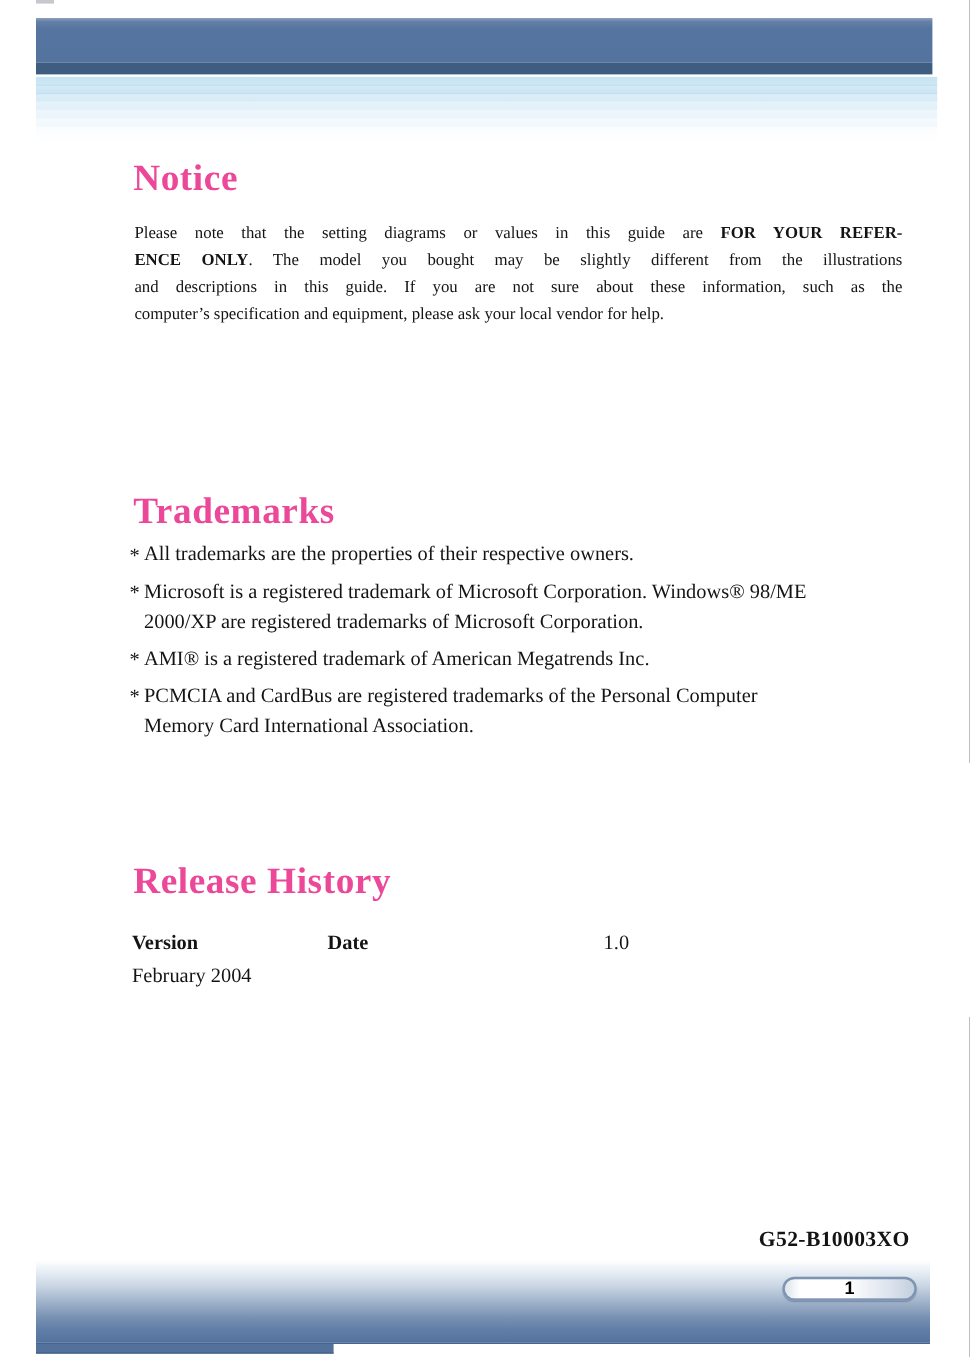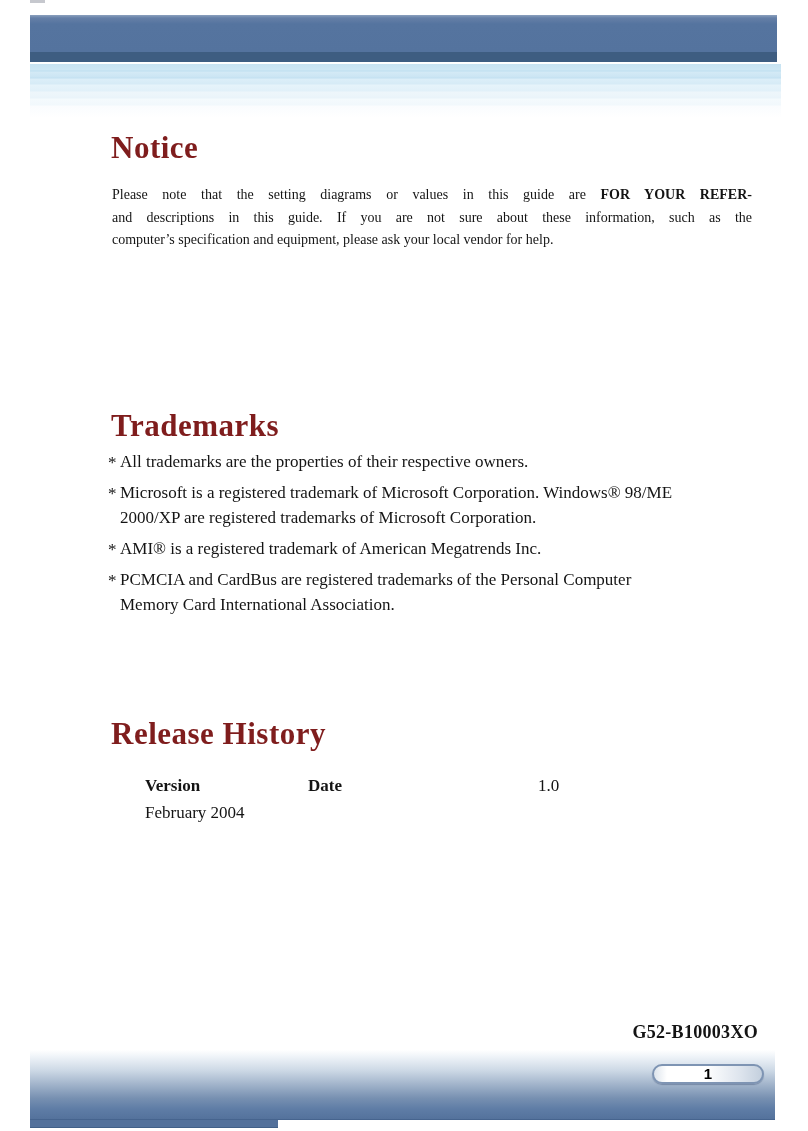--- a/index.html
+++ b/index.html
@@ -32,21 +32,21 @@
       #d4eaf6 8px,#cbe5f3 13px,#c2e0f1 14px,
       #dceef8 15px,#d6ebf6 20px,#e6f3fa 21px,
       #e1f0f9 27px,#eef6fb 28px,#eaf4fa 34px,
       #f4fafd 35px,#f1f8fc 41px,#fafcfe 42px,
       #ffffff 54px);
   }
   
   .h-title{
     position:absolute;left:111px;
     font-size:31px;font-weight:bold;line-height:36px;
-    letter-spacing:0.5px;color:#7f1d1d;margin:0;
+    letter-spacing:0.5px;color:#ec4899;margin:0;
   }
   #notice-title{top:130px;}
   #trademarks-title{top:408px;}
   #release-title{top:716px;}
   
   .para{
     position:absolute;left:112px;top:184px;width:640px;
     font-size:14px;line-height:22.6px;
   }
   .nline{white-space:normal;}
@@ -58,21 +58,21 @@
     font-size:17px;line-height:25px;
   }
   .tm-item{position:relative;padding-left:12px;margin-bottom:6px;}
   .tm-item .star{position:absolute;left:0;top:1px;}
   
   .rh-table{
     position:absolute;left:110px;top:772px;width:560px;
     display:grid;grid-template-columns:163px 230px 1fr;
     font-size:17px;line-height:27px;
   }
-  .rh-cell{white-space:nowrap;margin-left:35px;}
+  .rh-cell{white-space:nowrap;}
   .rh-head{font-weight:bold;}
   
   .doc-code{
     position:absolute;right:50px;top:1022px;
     font-size:18px;font-weight:bold;letter-spacing:0.3px;
   }
   .band{
     position:absolute;left:30px;top:1050px;width:745px;height:69px;
     background:linear-gradient(180deg,
       #ffffff 0%,#eef3f8 10%,#ccd8e5 30%,#9db0c8 52%,
@@ -106,20 +106,21 @@
   <header>
     <div class="bar-main"></div>
     <div class="bar-dark"></div>
     <div class="bar-stripes"></div>
   </header>
 
   <section>
     <h1 class="h-title" id="notice-title">Notice</h1>
     <div class="para">
         <div class="nline just"><span>Please note that the setting diagrams or values in this guide are </span><span class="b">FOR YOUR REFER-</span></div>
+        <div class="nline just"><span class="b">ENCE ONLY</span><span>.  The model you bought may be slightly different from the illustrations</span></div>
         <div class="nline just"><span>and descriptions in this guide.  If you are not sure about these information, such as the</span></div>
         <div class="nline"><span>computer’s specification and equipment, please ask your local vendor for help.</span></div>
       </div>
   </section>
 
   <section>
     <h1 class="h-title" id="trademarks-title">Trademarks</h1>
     <div class="tm-list">
         <div class="tm-item">
           <span class="star">*</span>

